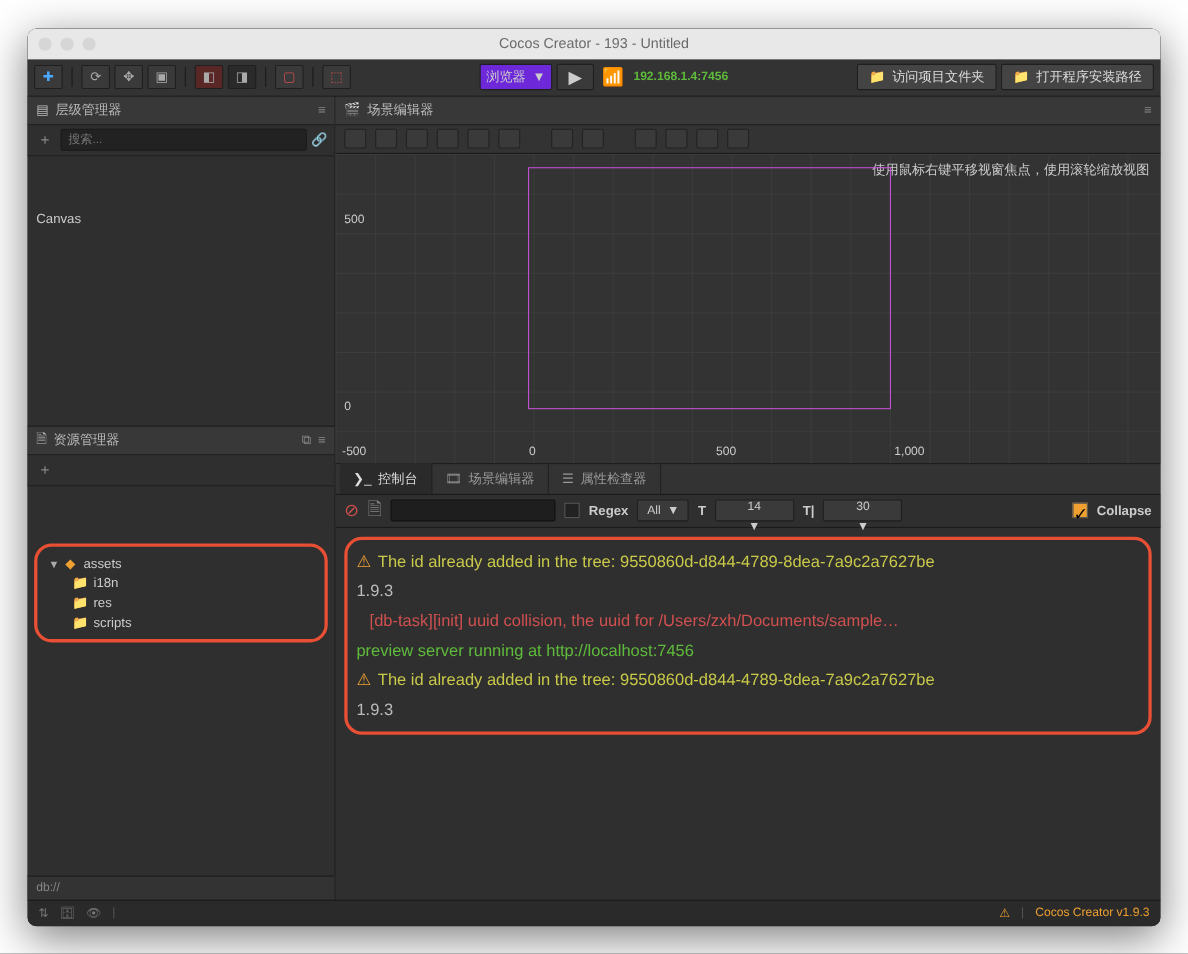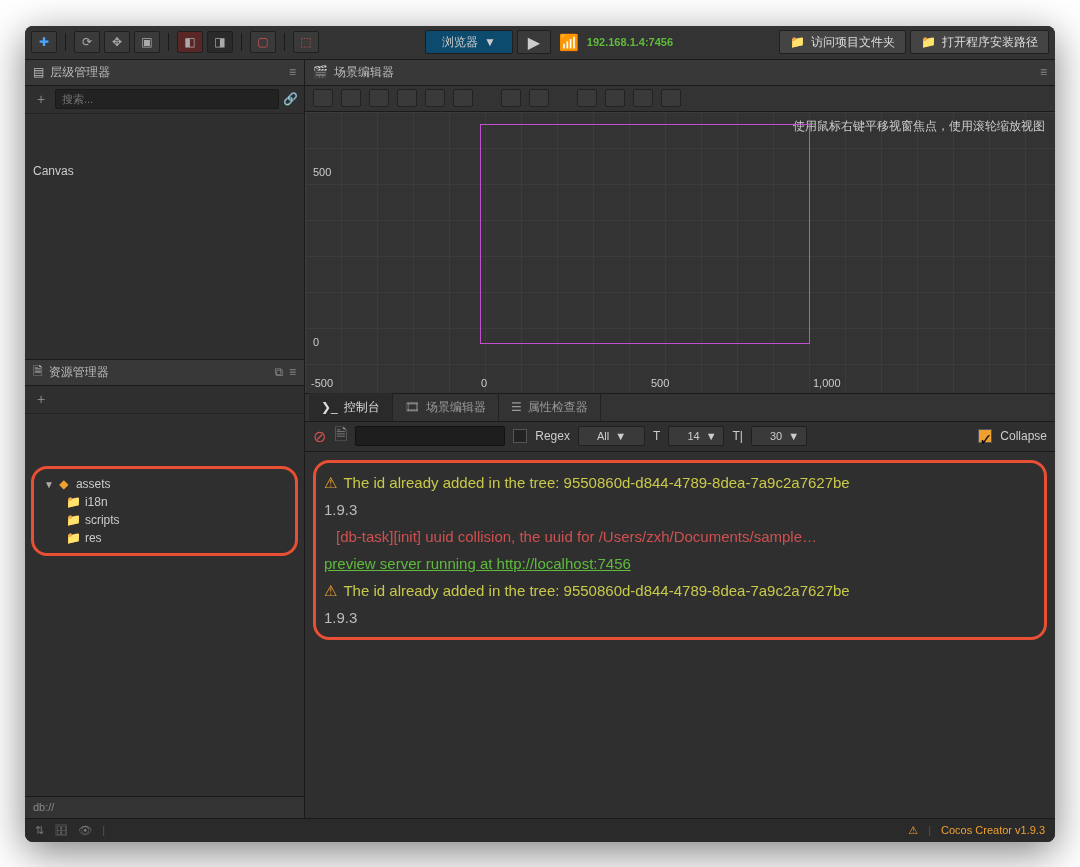--- a/index.html
+++ b/index.html
@@ -8,21 +8,21 @@
 .titlebar { height:28px; background:#e8e8e8; display:flex; align-items:center; padding:0 10px; position:relative; }
 .traffic { display:flex; gap:8px; }
 .dot { width:12px; height:12px; border-radius:50%; background:#d6d6d6; }
 .wtitle { position:absolute; left:0; right:0; text-align:center; font-size:13px; color:#6b6b6b; }
 .toolbar { height:34px; background:#333; border-bottom:1px solid #1a1a1a; display:flex; align-items:center; padding:0 6px; gap:4px; }
 .tbtn { width:26px; height:22px; background:#3a3a3a; border:1px solid #1f1f1f; border-radius:2px; display:flex; align-items:center; justify-content:center; color:#aaa; font-size:12px; cursor:pointer; }
 .tbtn.blue { color:#4aa8ff; }
 .tbtn.red { background:#5a2727; }
 .tbtn.dark { background:#2a2a2a; }
 .sep { width:1px; height:18px; background:#1a1a1a; margin:0 4px; }
-.dropdown { height:24px; background:#0c4a6e; border:1px solid #1f1f1f; border-radius:2px; display:flex; align-items:center; padding:0 16px; color:#ccc; font-size:12px; gap:6px; cursor:pointer; }
+.dropdown { height:24px; background:#6d28d9; border:1px solid #1f1f1f; border-radius:2px; display:flex; align-items:center; padding:0 5px; color:#ccc; font-size:12px; gap:6px; cursor:pointer; }
 .playbtn { width:34px; height:24px; background:#3a3a3a; border:1px solid #1f1f1f; border-radius:2px; display:flex; align-items:center; justify-content:center; color:#ccc; cursor:pointer; }
 .ipinfo { font-size:11px; color:#5fbb3b; font-weight:bold; margin-left:4px; }
 .bigbtn { height:24px; background:#444; border:1px solid #1f1f1f; border-radius:2px; display:flex; align-items:center; padding:0 10px; color:#ddd; font-size:12px; gap:6px; cursor:pointer; }
 .flex1 { flex:1; }
 .body { flex:1; display:flex; min-height:0; }
 .left { width:280px; display:flex; flex-direction:column; border-right:1px solid #1a1a1a; }
 .right { flex:1; display:flex; flex-direction:column; min-width:0; }
 .panel { display:flex; flex-direction:column; background:#2f2f2f; }
 .phead { height:26px; background:#383838; border-bottom:1px solid #1a1a1a; display:flex; align-items:center; padding:0 8px; color:#bbb; font-size:12px; gap:6px; }
 .phead .spacer { flex:1; }
@@ -47,38 +47,46 @@
 .hint { position:absolute; top:6px; right:10px; color:#ccc; font-size:12px; }
 .selrect { position:absolute; border:1px solid #c050d0; left:175px; top:12px; width:330px; height:220px; }
 .axislabel { position:absolute; color:#ccc; font-size:11px; }
 .bottom-tabs { display:flex; height:28px; background:#333; border-bottom:1px solid #1a1a1a; align-items:center; padding:0 4px; gap:0; }
 .tab { height:28px; display:flex; align-items:center; padding:0 12px; color:#999; font-size:12px; gap:6px; cursor:pointer; border-right:1px solid #222; }
 .tab.active { background:#2a2a2a; color:#ddd; }
 .console-toolbar { height:30px; background:#2f2f2f; display:flex; align-items:center; padding:0 8px; gap:8px; border-bottom:1px solid #1a1a1a; }
 .console-toolbar input.filter { width:150px; height:20px; background:#1e1e1e; border:1px solid #111; border-radius:2px; color:#ccc; font-size:11px; padding:0 6px; }
 .chk { width:14px; height:14px; border:1px solid #555; background:#222; display:inline-block; }
 .chk.checked { background:#f0a030; }
-.clbl { color:#ccc; font-size:12px; }
-.sel { height:20px; background:#3a3a3a; border:1px solid #1f1f1f; border-radius:2px; display:flex; align-items:center; padding:0 18px; color:#ccc; font-size:11px; gap:6px; cursor:pointer; }
-.numsel { width:56px; }
+.clbl { color:#ccc; font-size:12px;font-weight:bold; }
+.sel { height:20px; background:#3a3a3a; border:1px solid #1f1f1f; border-radius:2px; display:flex; align-items:center; padding:0 8px; color:#ccc; font-size:11px; gap:6px; cursor:pointer; }
+.numsel { width:72px;flex-direction:column; }
 .console-body { flex:1; overflow:auto; padding:8px; font-family:Menlo,Consolas,monospace; font-size:15px; line-height:1.8; }
 .redborder2 { border:3px solid #e84f34; border-radius:16px; padding:6px 8px; }
 .log-warn { color:#c9c94a; }
 .log-err { color:#d05050;margin-left:12px; }
-.log-info { color:#5fbb3b;text-decoration:underline; }
+.log-info { color:#5fbb3b; }
 .log-plain { color:#bbb; }
 .warnicon { color:#f0a030; margin-right:6px; }
 .statusbar { height:24px; background:#2a2a2a; border-top:1px solid #1a1a1a; display:flex; align-items:center; padding:0 10px; gap:10px; color:#777; font-size:11px; }
 .statusbar .right-status { margin-left:auto; display:flex; align-items:center; gap:10px; }
 .version { color:#f0a030; font-weight:normal; }
 </style>
 </head>
 <body>
 
 <div class="window">
+  <div class="titlebar">
+    <div class="traffic">
+      <div class="dot"></div>
+      <div class="dot"></div>
+      <div class="dot"></div>
+    </div>
+    <div class="wtitle">Cocos Creator - 193 - Untitled</div>
+  </div>
 
   <div class="toolbar">
     <div class="tbtn blue">✚</div>
     <div class="sep"></div>
     <div class="tbtn">⟳</div>
     <div class="tbtn">✥</div>
     <div class="tbtn">▣</div>
     <div class="sep"></div>
     <div class="tbtn red">◧</div>
     <div class="tbtn dark">◨</div>
@@ -137,22 +145,22 @@
         </div>
         <div class="tree">
           <div class="redborder">
             <div class="tree-item">
               <span class="caret">▼</span>
               <span class="box-icon">◆</span>
               <span>assets</span>
             </div>
             <div id="asset-children">
                 <div class="tree-item" style="padding-left: 30px;"><span class="folder-icon">📁</span>i18n</div>
+                <div class="tree-item" style="padding-left: 30px;"><span class="folder-icon">📁</span>res</div>
                 <div class="tree-item" style="padding-left: 30px;"><span class="folder-icon">📁</span>scripts</div>
-                <div class="tree-item" style="padding-left: 30px;"><span class="folder-icon">📁</span>res</div>
               </div>
           </div>
         </div>
         <div class="pathbar">db://</div>
       </div>
     </div>
 
     <div class="right">
       <div class="panel scene-panel">
         <div class="phead">

